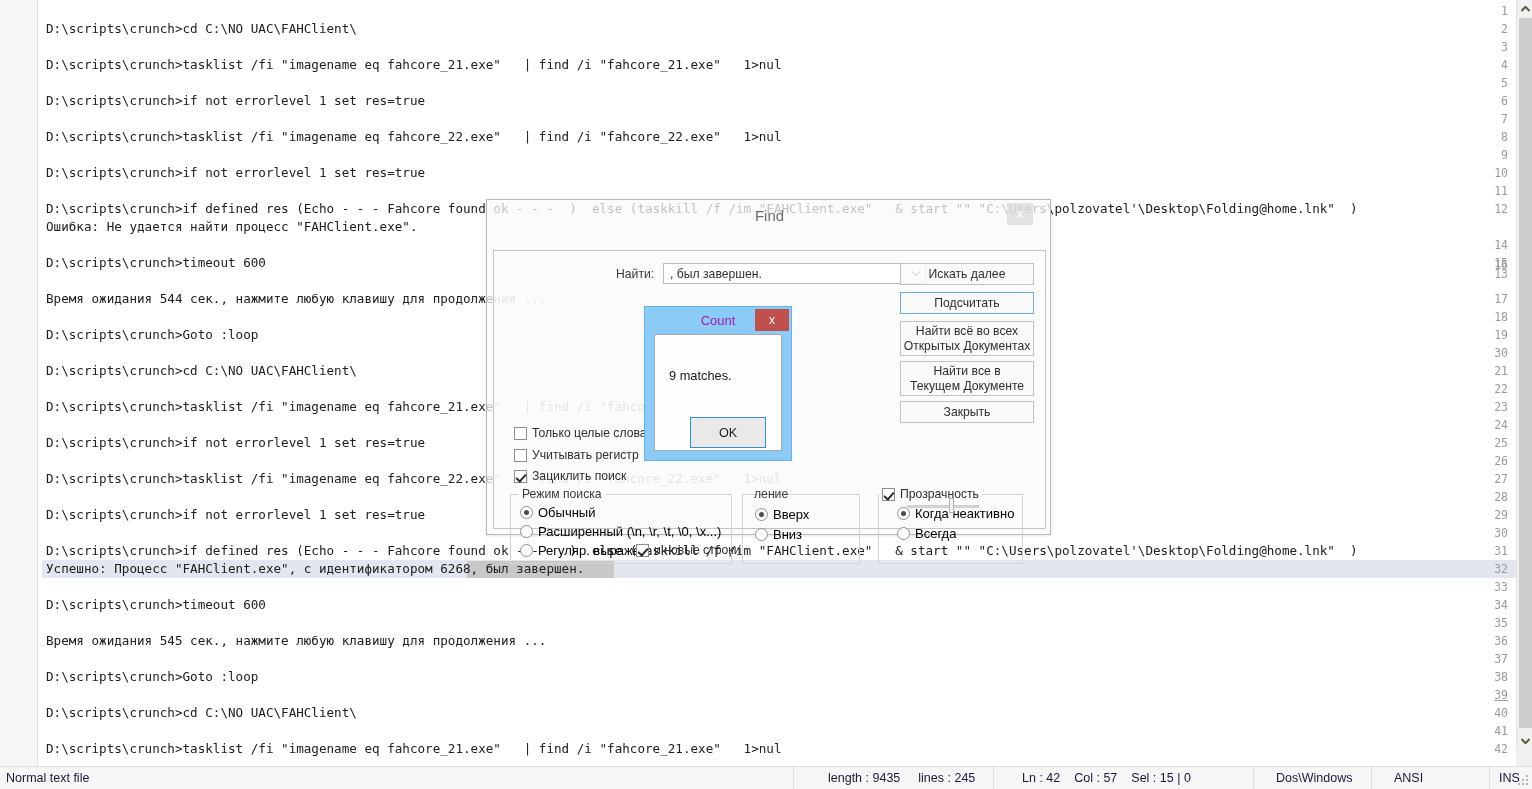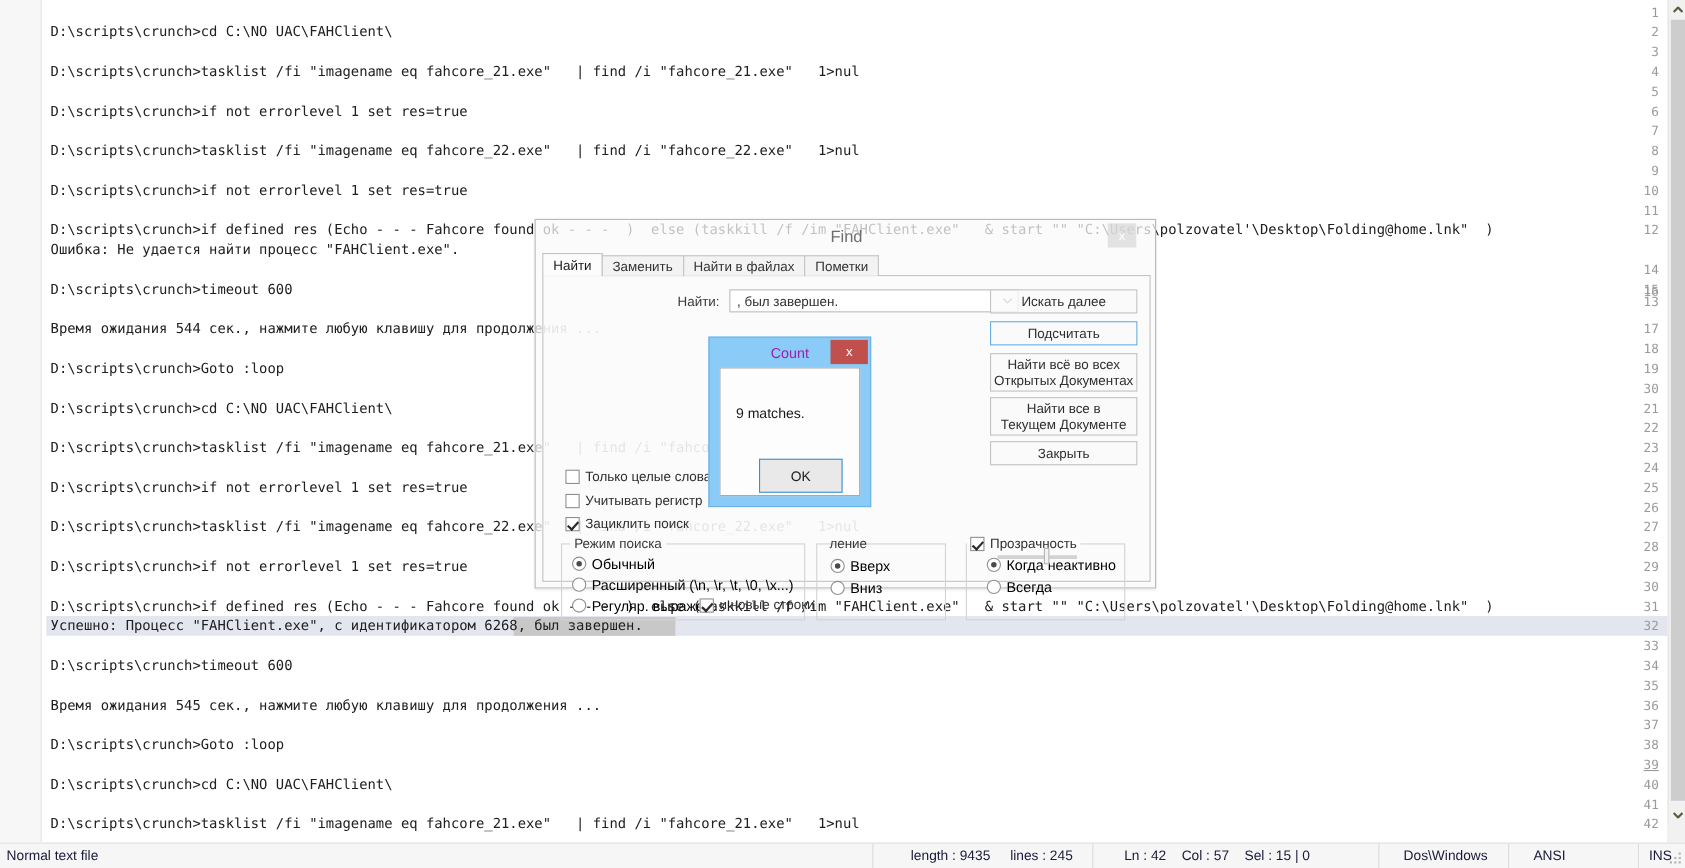--- a/index.html
+++ b/index.html
@@ -415,26 +415,20 @@
           <path d="M0.5 1 L4.5 5.2 L8.5 1" fill="none" stroke="#5b5b3b" stroke-width="2"></path>
         </svg>
     </div>
   </div>
   <div id="vcorner"></div>
 
   <div id="find-dialog">
     <div id="find-title">Find</div>
     <div id="find-close">x</div>
 
-    <div id="find-tabs">
-      <div class="ftab active">Найти</div>
-      <div class="ftab">Заменить</div>
-      <div class="ftab">Найти в файлах</div>
-      <div class="ftab">Пометки</div>
-    </div>
 
     <div id="find-panel">
 
       <div id="find-label">Найти:</div>
       <div id="find-combo">
         <div id="find-combo-value">, был завершен.</div>
         <div id="find-combo-arrow">
           <svg width="10" height="7" viewBox="0 0 10 7">
               <path d="M1 1.4 L5 5.2 L9 1.4" fill="none" stroke="#6f6f6f" stroke-width="1.4"></path>
             </svg>

